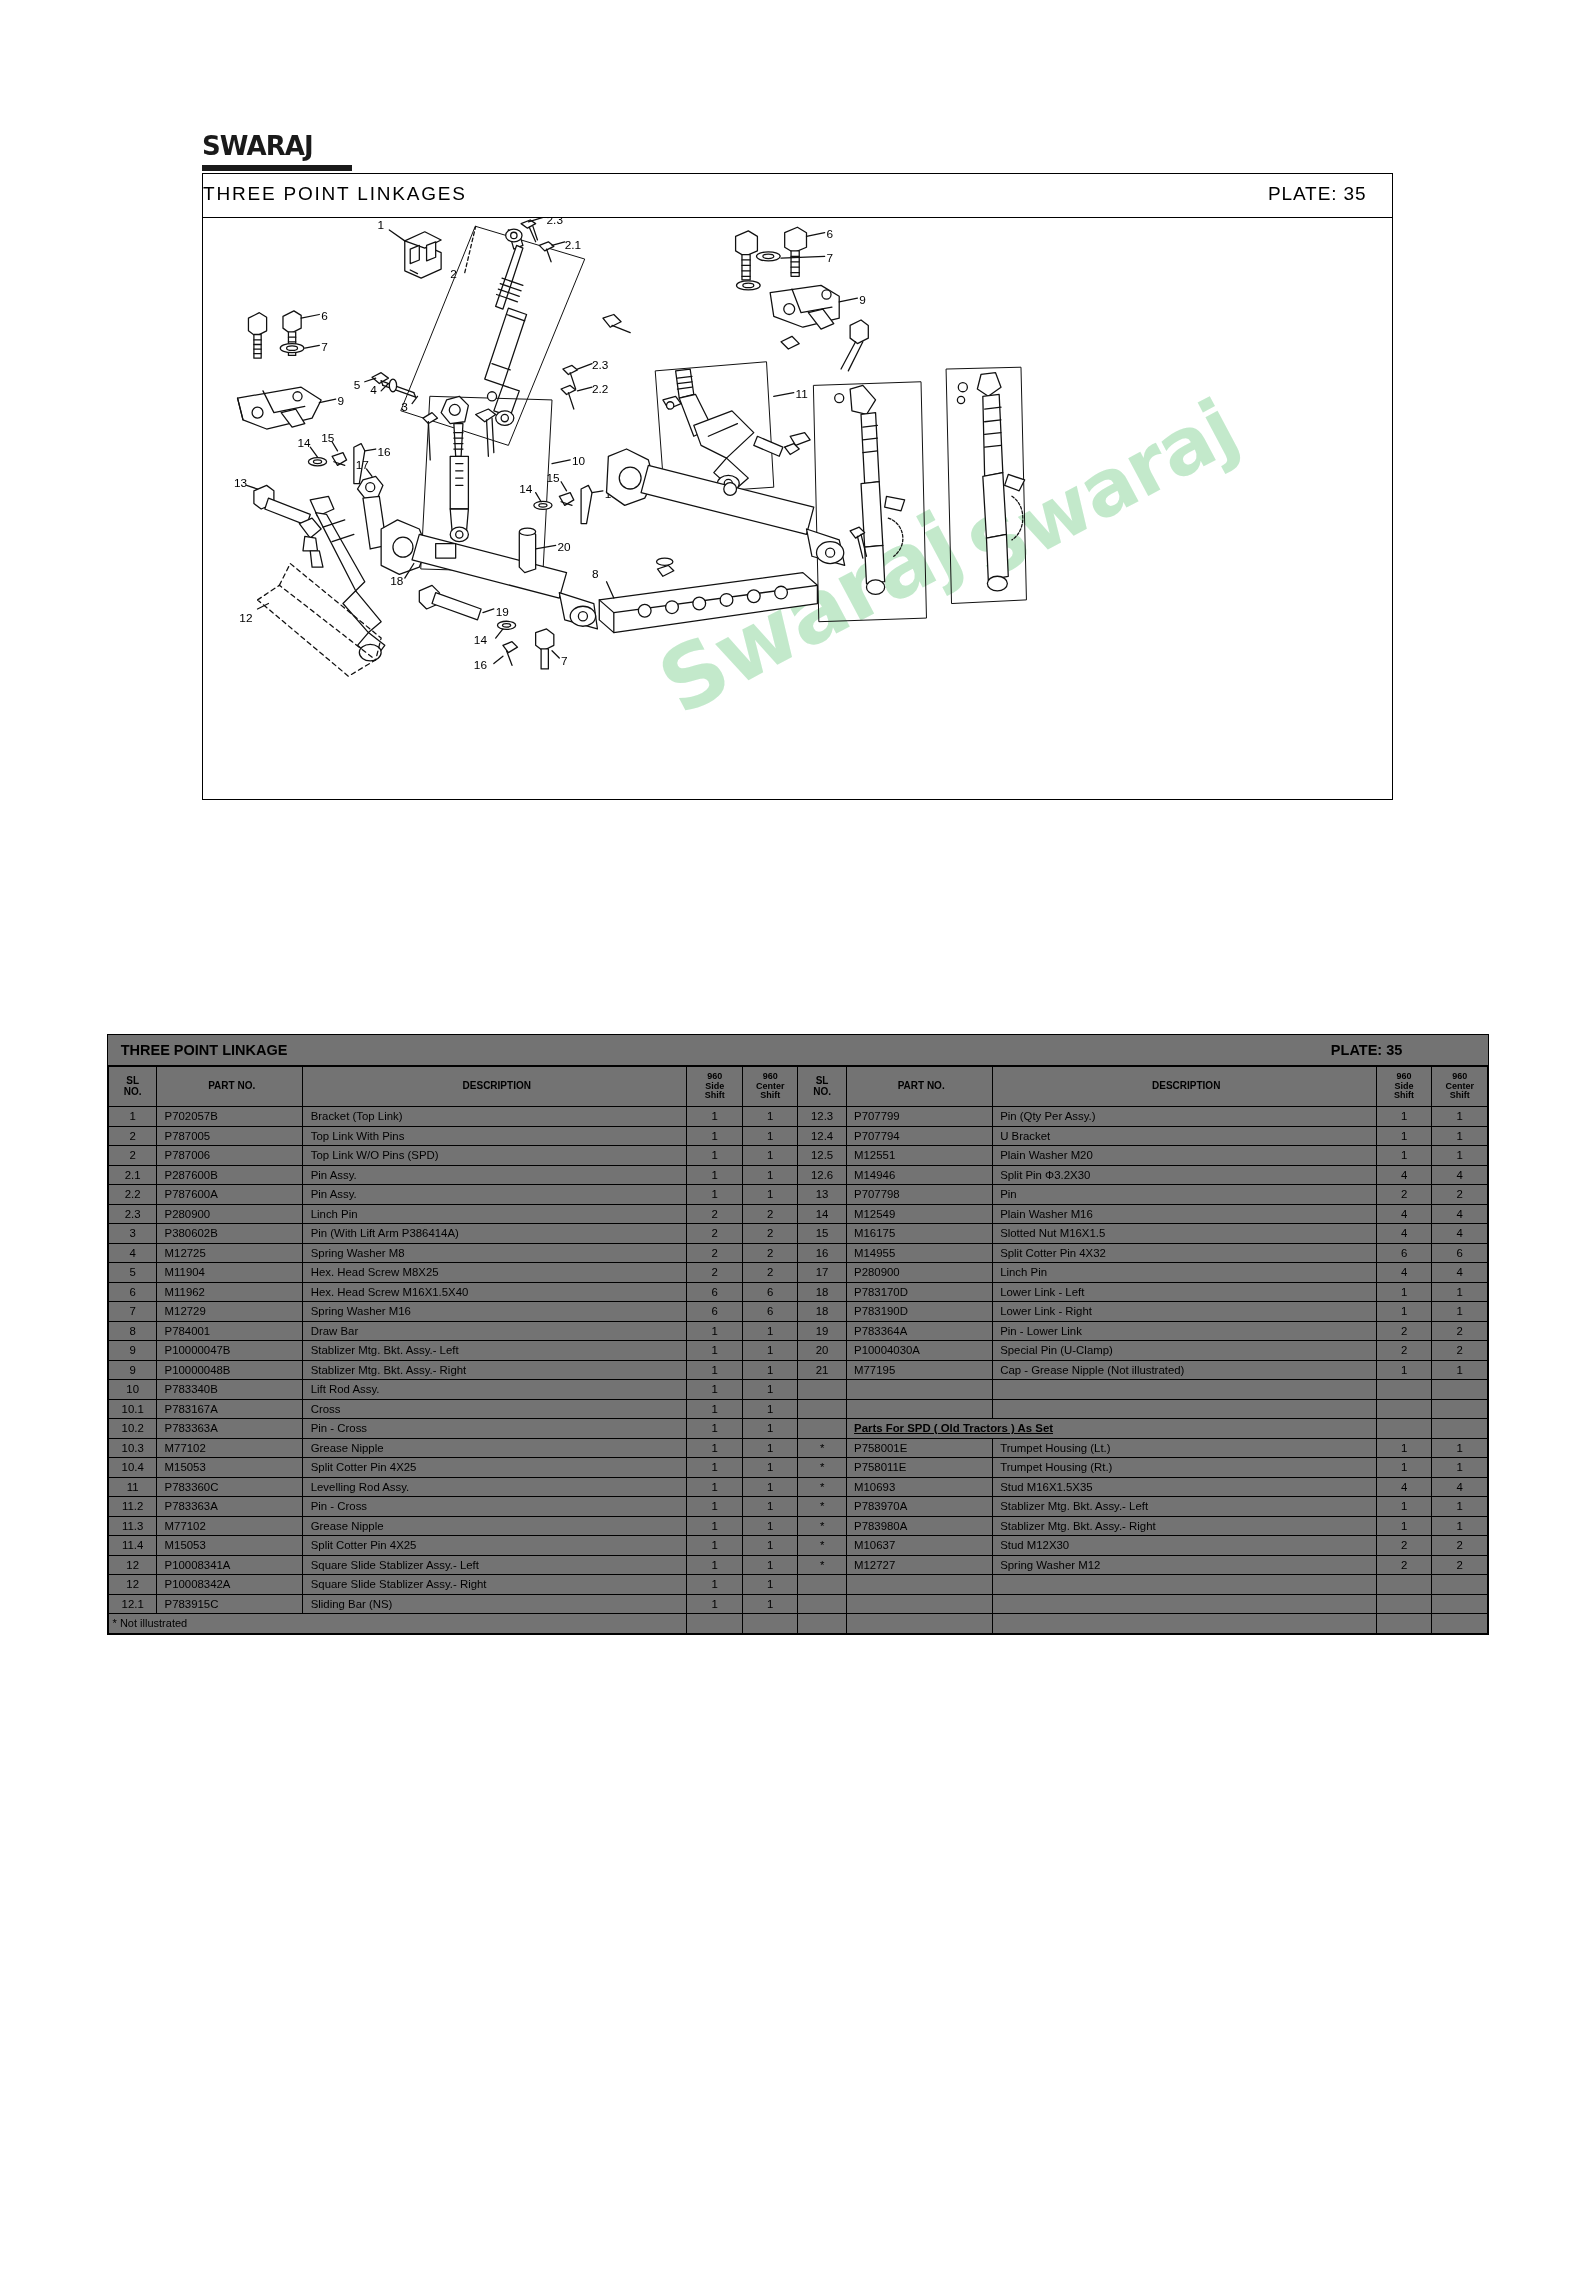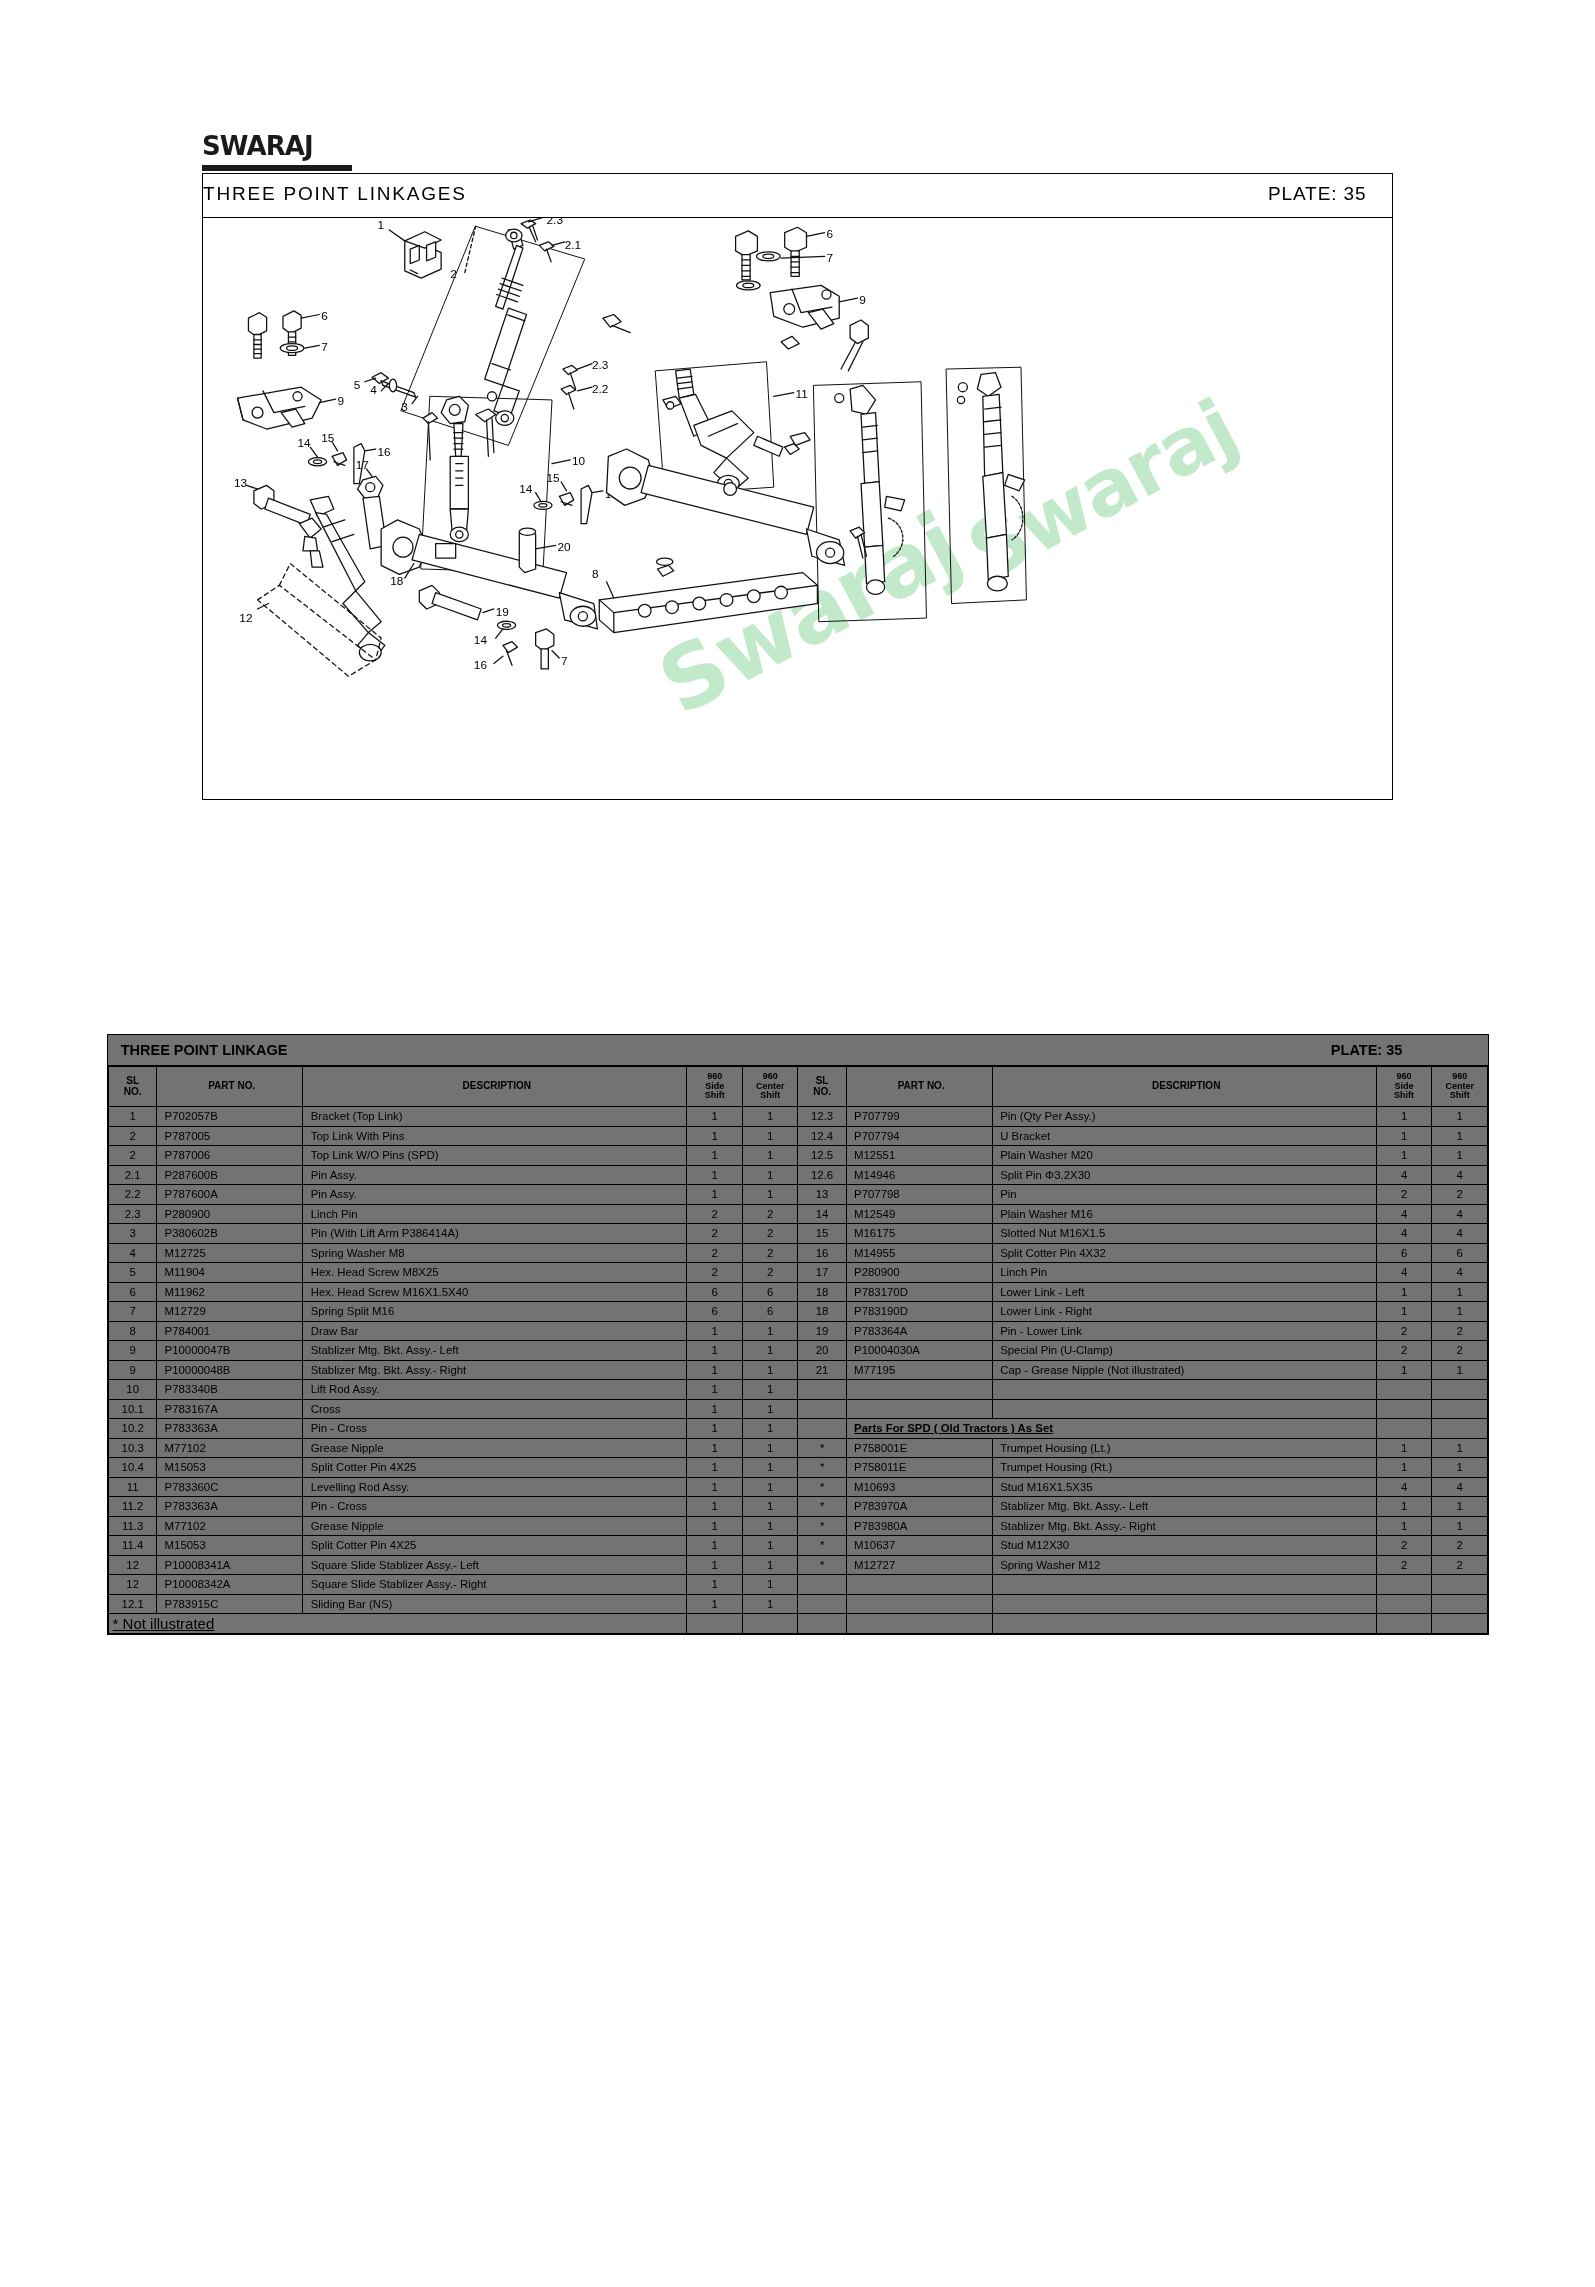--- a/index.html
+++ b/index.html
@@ -151,23 +151,22 @@
   }
   .c-sl   { width: 40px; text-align: center; }
   .c-part { width: 121px; padding-left: 7.3px !important; margin-top: 12px; }
   .c-desc { width: 318px; padding-left: 7.3px !important; }
   .c-q1   { width: 46px; text-align: center; }
   .c-q2   { width: 46px; text-align: center; }
   .hdr-small { font-size: 9px; font-weight: bold; line-height: 1.1; }
   .bold { font-weight: bold; }
   .underline { text-decoration: underline; }
   .note {
-    font-size: 15px;
+    font-size: 11px;
     padding-left: 3.6px;
-    text-decoration: underline;
   }
 </style>
 </head>
 <body>
 
 <div class="page">
 
   <div class="logo">
     <span class="logo-text">SWARAJ</span>
   </div>
@@ -637,21 +636,21 @@
             <td class="c-q2">6</td>
             <td class="c-sl">18</td>
             <td class="c-part">P783170D</td>
             <td class="c-desc">Lower Link - Left</td>
             <td class="c-q1">1</td>
             <td class="c-q2">1</td>
           </tr>
           <tr>
             <td class="c-sl">7</td>
             <td class="c-part">M12729</td>
-            <td class="c-desc">Spring Split M16</td>
+            <td class="c-desc">Spring Washer M16</td>
             <td class="c-q1">6</td>
             <td class="c-q2">6</td>
             <td class="c-sl">18</td>
             <td class="c-part">P783190D</td>
             <td class="c-desc">Lower Link - Right</td>
             <td class="c-q1">1</td>
             <td class="c-q2">1</td>
           </tr>
           <tr>
             <td class="c-sl">8</td>

